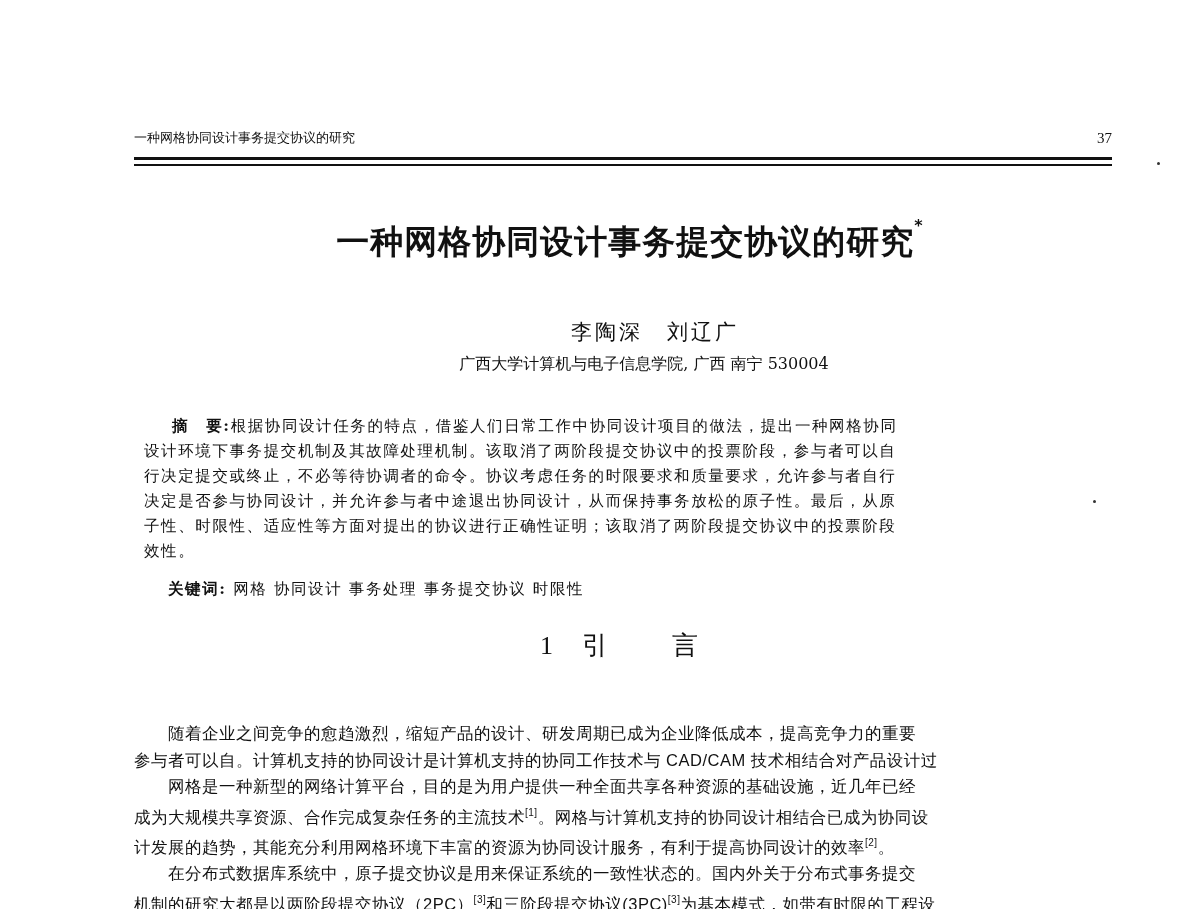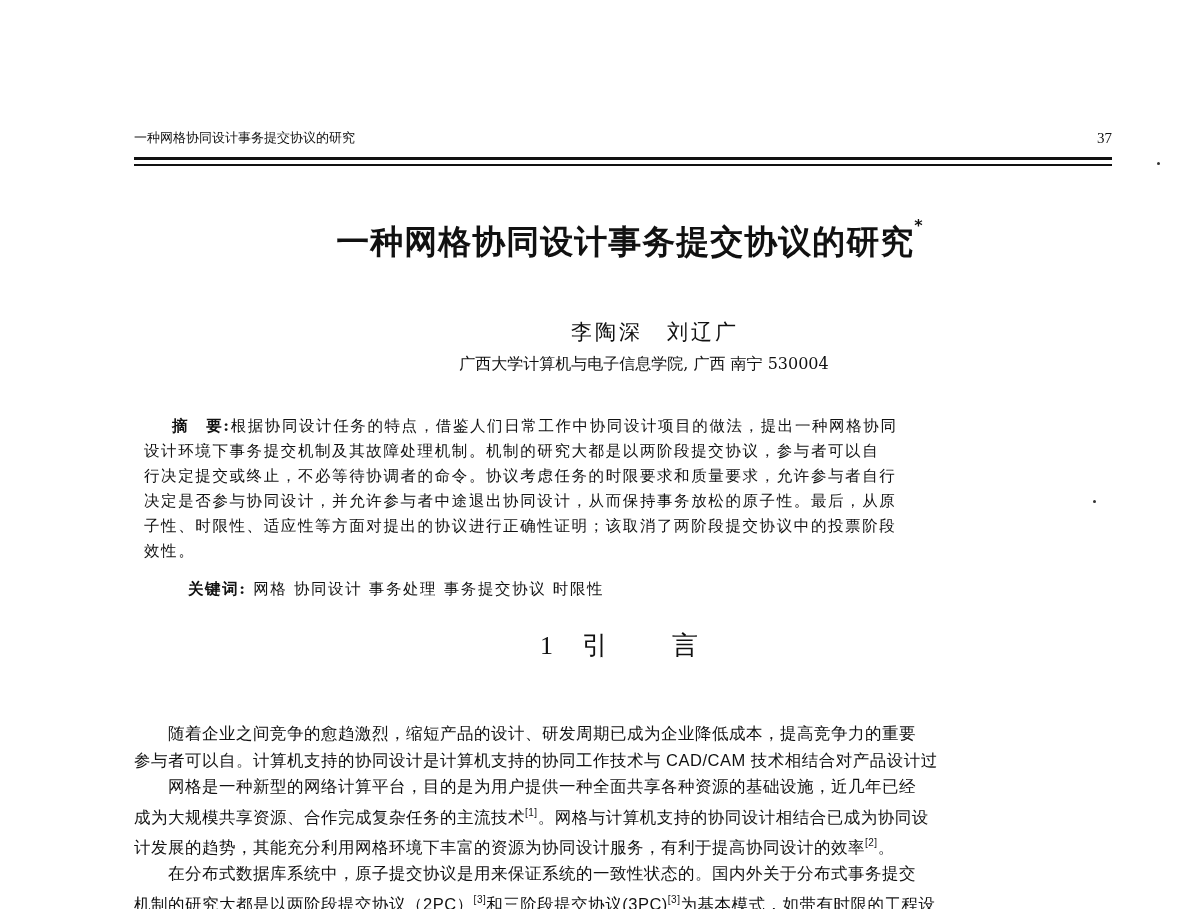--- a/index.html
+++ b/index.html
@@ -31,21 +31,21 @@
     }
     .abstract {
       position: absolute; left: 172px; top: 413px; width: 918px;
       font-size: 15.5px; line-height: 25px; letter-spacing: 1.6px;
       text-indent: 0;
     }
     .abstract .lbl { font-weight: bold; }
     .abstract .line { display: block; white-space: nowrap; }
     .abstract .line.cont { margin-left: -28px; }
     .keywords {
-      position: absolute; left: 188px; top: 579px; font-size: 15.5px; letter-spacing: 1.6px; white-space: nowrap;
+      position: absolute; left: 168px; top: 579px; font-size: 15.5px; letter-spacing: 1.6px; white-space: nowrap;
     }
     .keywords .lbl { font-weight: bold; }
     .section-head {
       position: absolute; left: 540px; top: 628px; font-size: 26px; white-space: nowrap;
       font-family: "Liberation Serif", serif;
     }
     .section-head .num { display: inline-block; width: 42px; }
     .section-head .w1 { display: inline-block; width: 90px; }
     .body-text {
       position: absolute; left: 134px; top: 720px; width: 980px;
@@ -68,21 +68,21 @@
   <div class="rule-thick"></div>
   <div class="rule-thin"></div>
 
   <div class="title"><span>一种网格协同设计事务提交协议的研究</span><sup>*</sup></div>
 
   <div class="authors">李陶深　刘辽广</div>
   <div class="affil">广西大学计算机与电子信息学院, 广西  南宁  530004</div>
 
   <div class="abstract">
     <span class="line"><span class="lbl">摘　要:</span><span>根据协同设计任务的特点，借鉴人们日常工作中协同设计项目的做法，提出一种网格协同</span></span>
-    <span class="line cont">设计环境下事务提交机制及其故障处理机制。机制的研究大都是以两阶段提交协议，参与者可以自</span>
+    <span class="line cont">设计环境下事务提交机制及其故障处理机制。该取消了两阶段提交协议中的投票阶段，参与者可以自</span>
     <span class="line cont">行决定提交或终止，不必等待协调者的命令。协议考虑任务的时限要求和质量要求，允许参与者自行</span>
     <span class="line cont">决定是否参与协同设计，并允许参与者中途退出协同设计，从而保持事务放松的原子性。最后，从原</span>
     <span class="line cont">子性、时限性、适应性等方面对提出的协议进行正确性证明；该取消了两阶段提交协议中的投票阶段</span>
     <span class="line cont">效性。</span>
   </div>
 
   <div class="keywords">
     <span class="lbl">关键词:</span>
     <span>网格  协同设计  事务处理  事务提交协议  时限性</span>
   </div>

